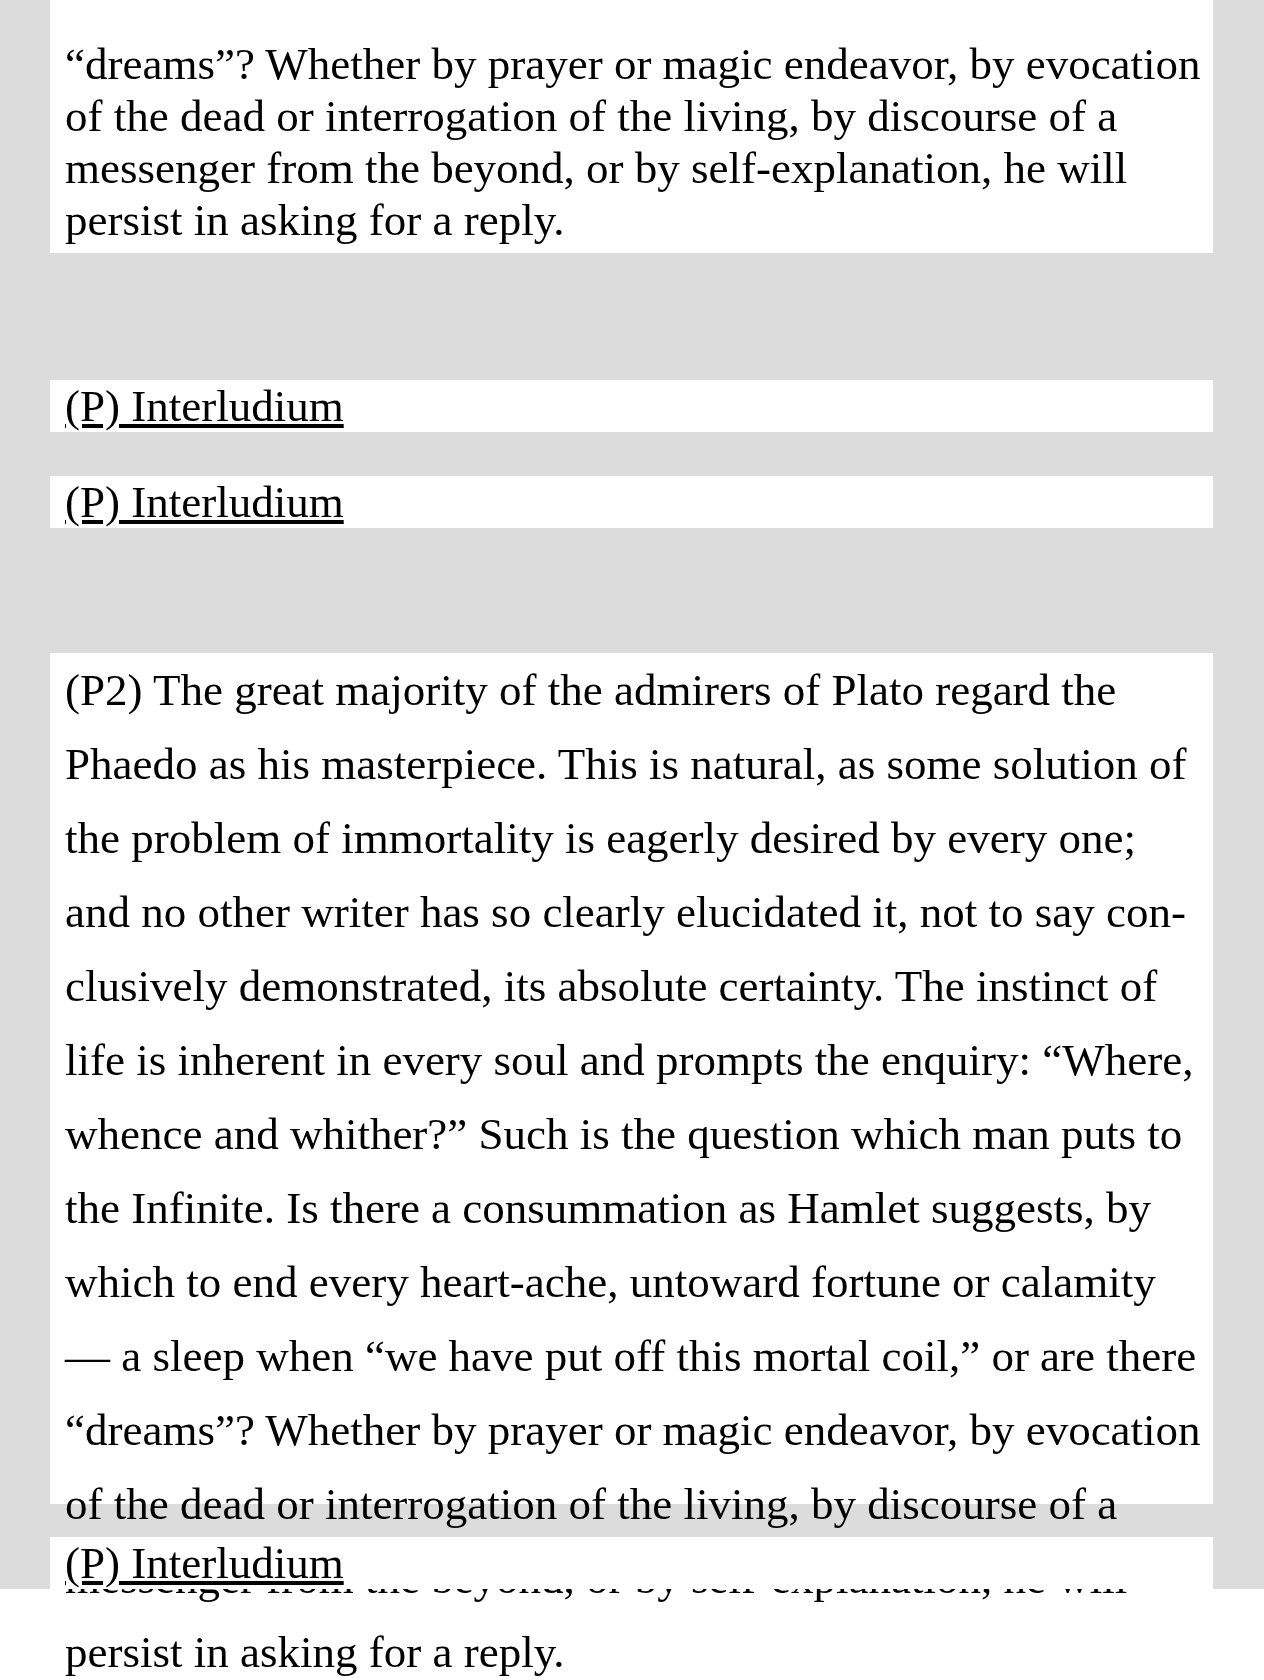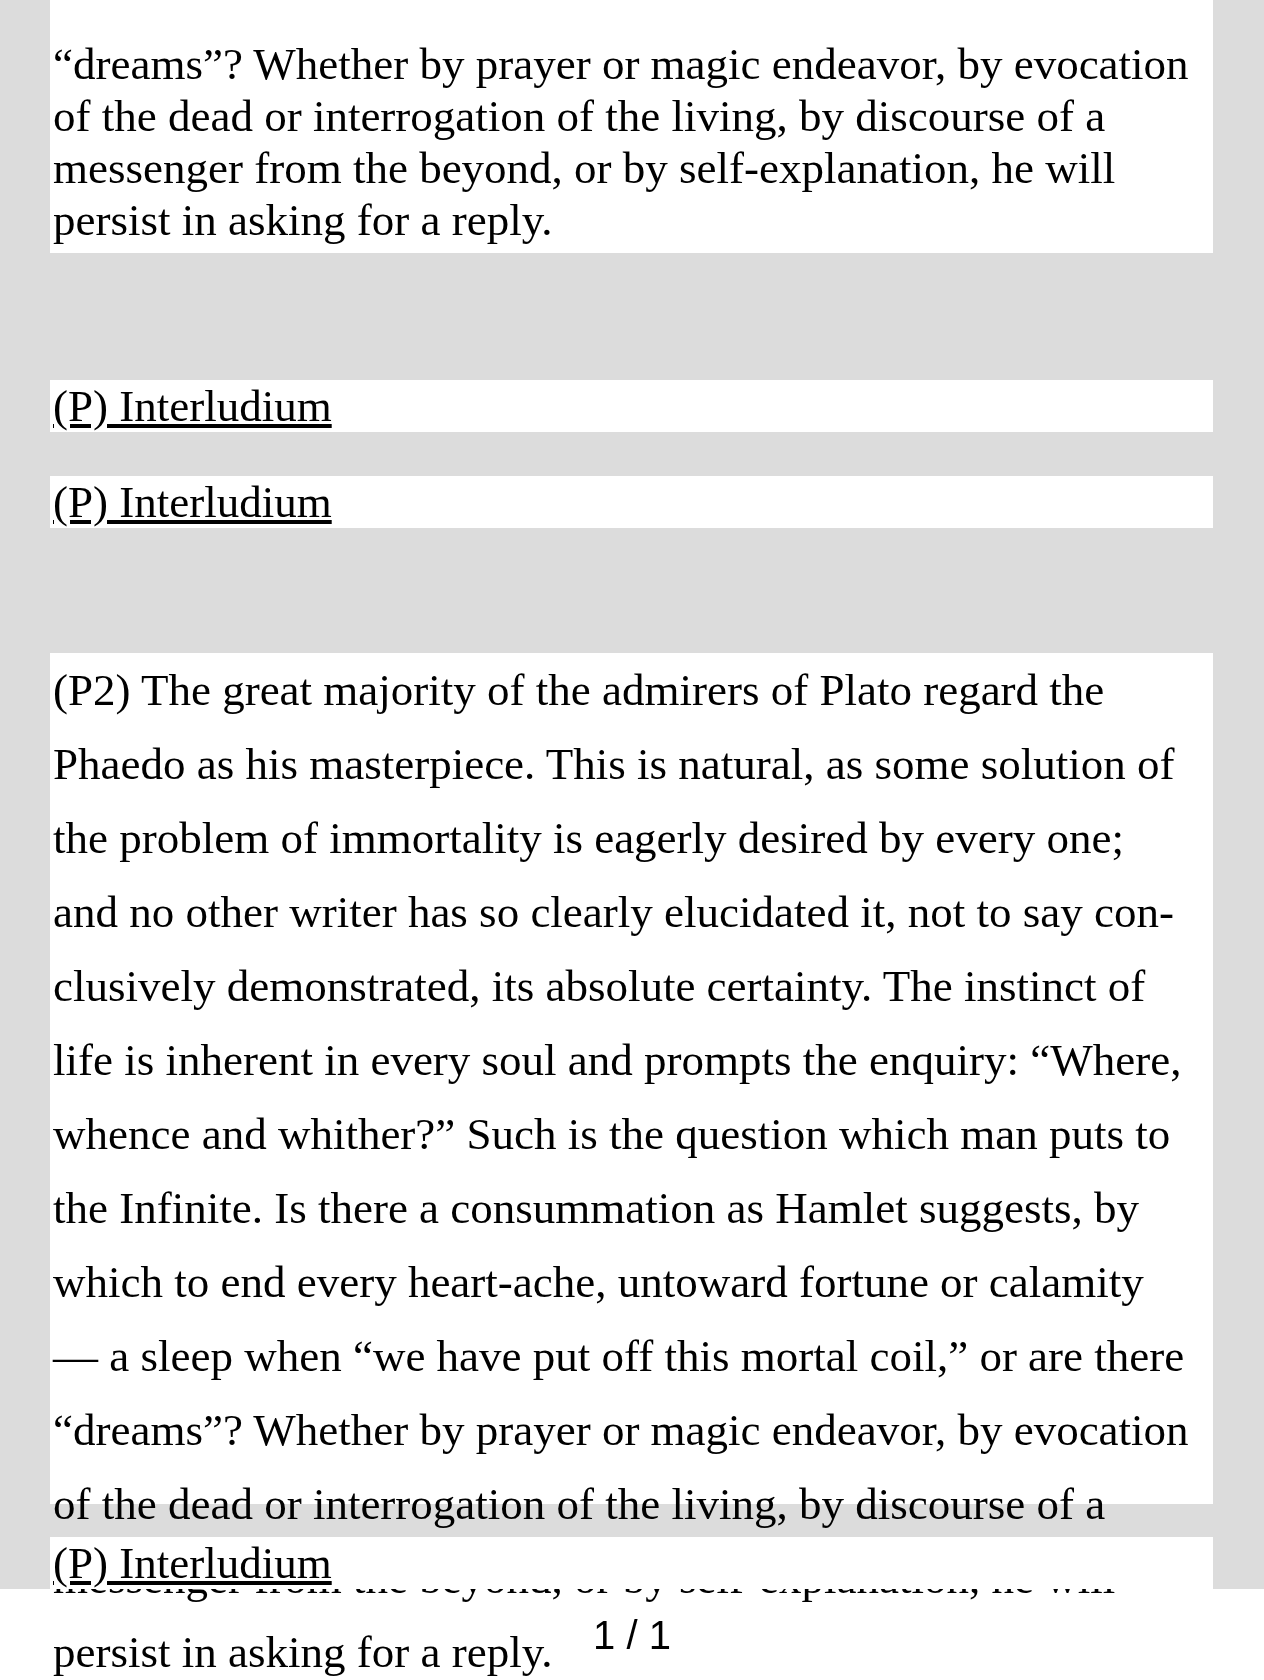--- a/index.html
+++ b/index.html
@@ -18,21 +18,21 @@
     width: 1264px;
     height: 1589px;
     background: #dcdcdc;
   }
   .block {
     position: absolute;
     left: 50px;
     width: 1163px;
     background: #ffffff;
     box-sizing: border-box;
-    padding-left: 3px;
+    padding-left: 15px;
     padding-right: 6px;
     font-size: 45px;
     white-space: pre-line;
     overflow: visible;
   }
   .block-top {
     top: 0;
     height: 253px;
     line-height: 52px;
     padding-top: 38px;
@@ -87,14 +87,13 @@
 the Infinite. Is there a consummation as Hamlet suggests, by
 which to end every heart-ache, untoward fortune or calamity
 — a sleep when “we have put off this mortal coil,” or are there
 “dreams”? Whether by prayer or magic endeavor, by evocation
 of the dead or interrogation of the living, by discourse of a
 messenger from the beyond, or by self-explanation, he will
 persist in asking for a reply.</section>
 
   <section class="block bar bar-3">(P) Interludium</section>
 
-  <div class="footer">1 / 1</div>
 </div>
 
 </body></html>

